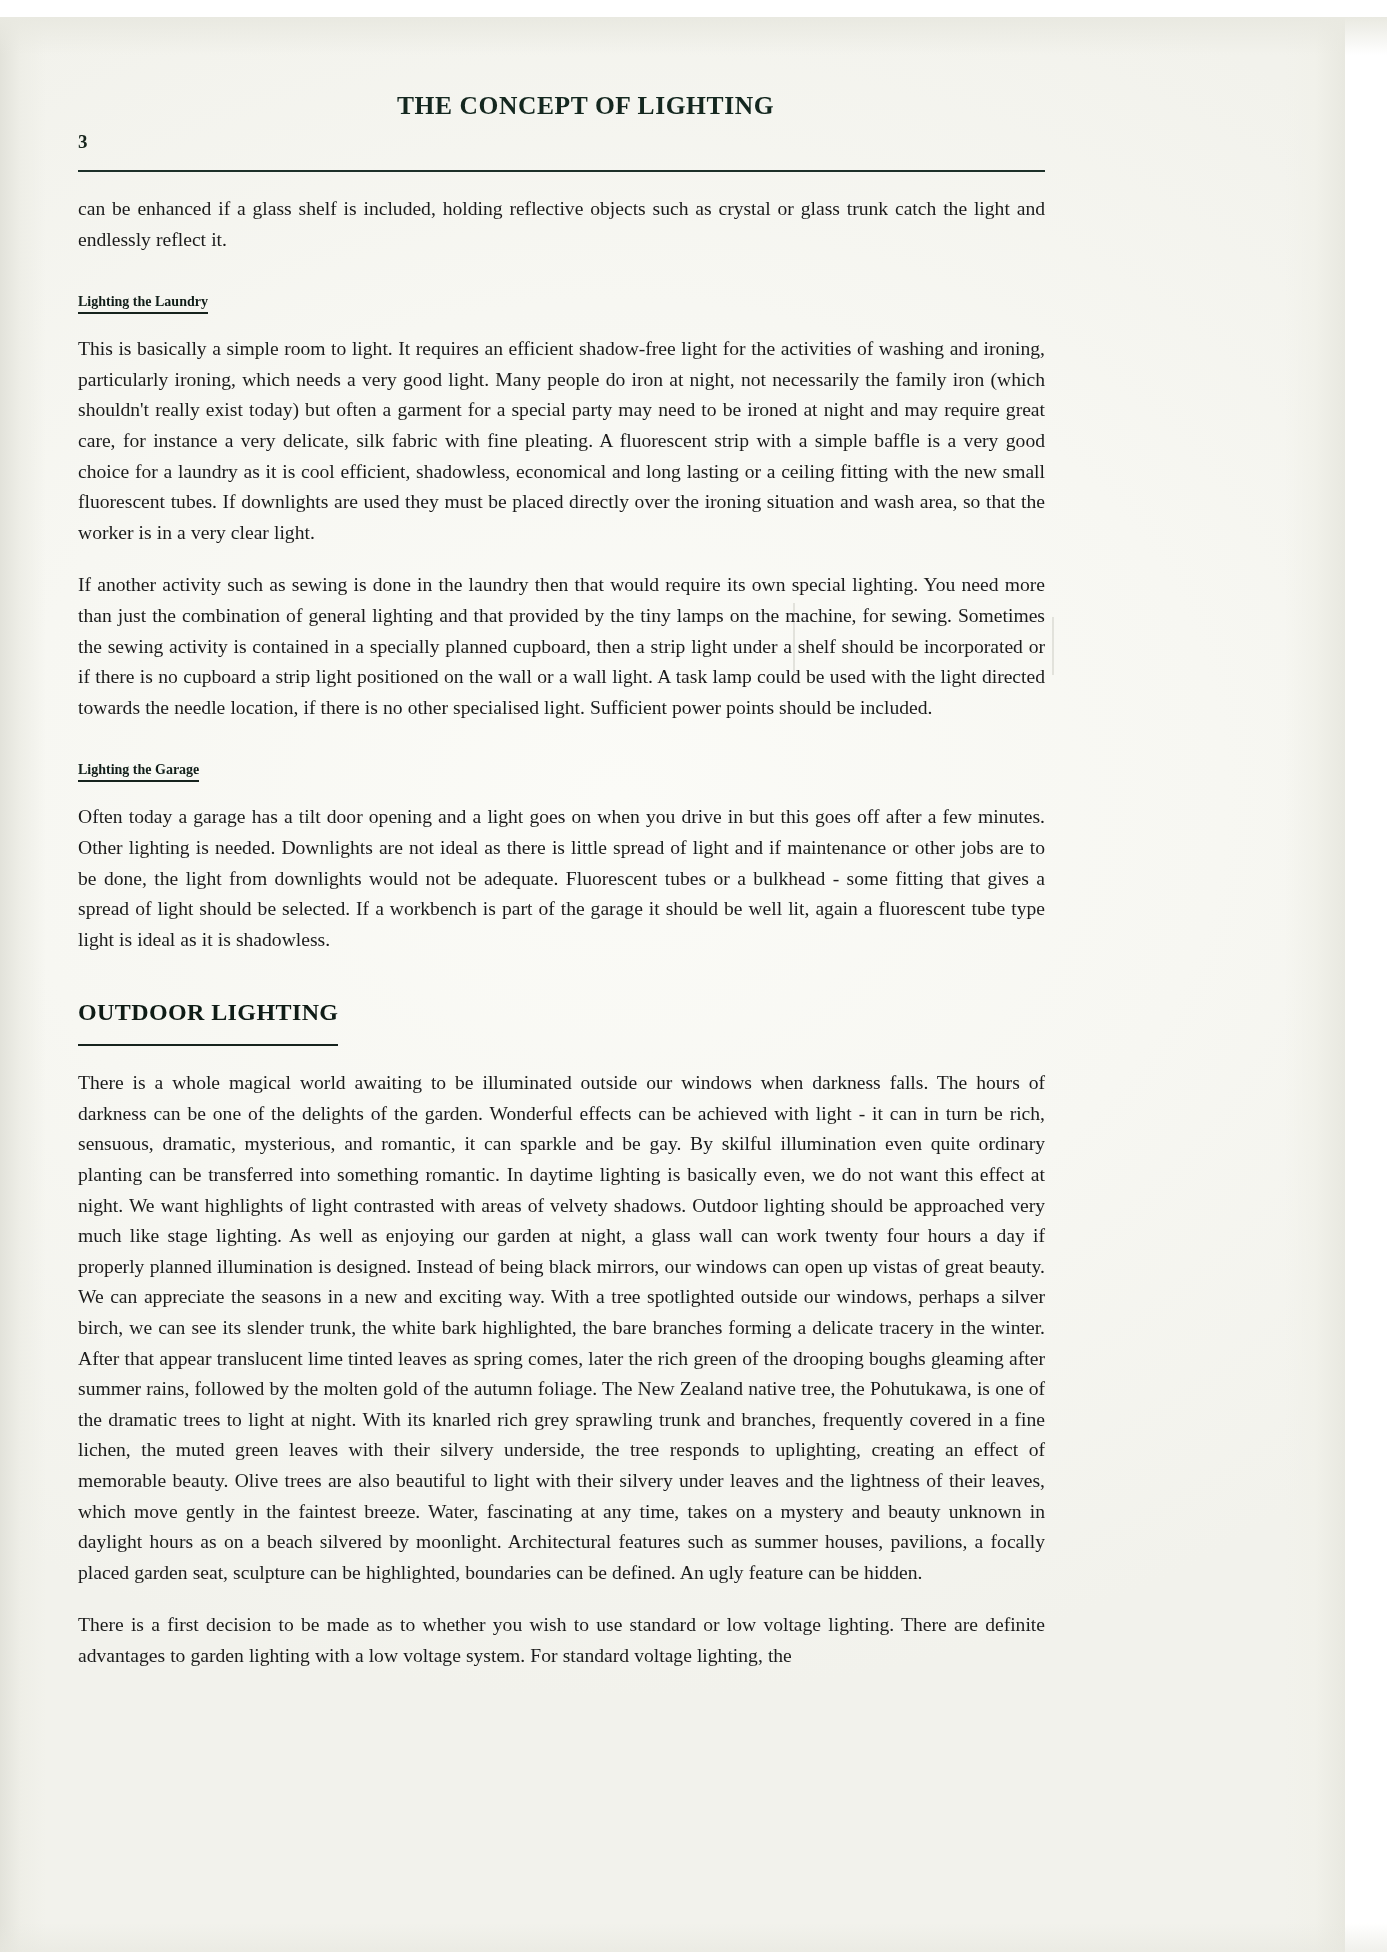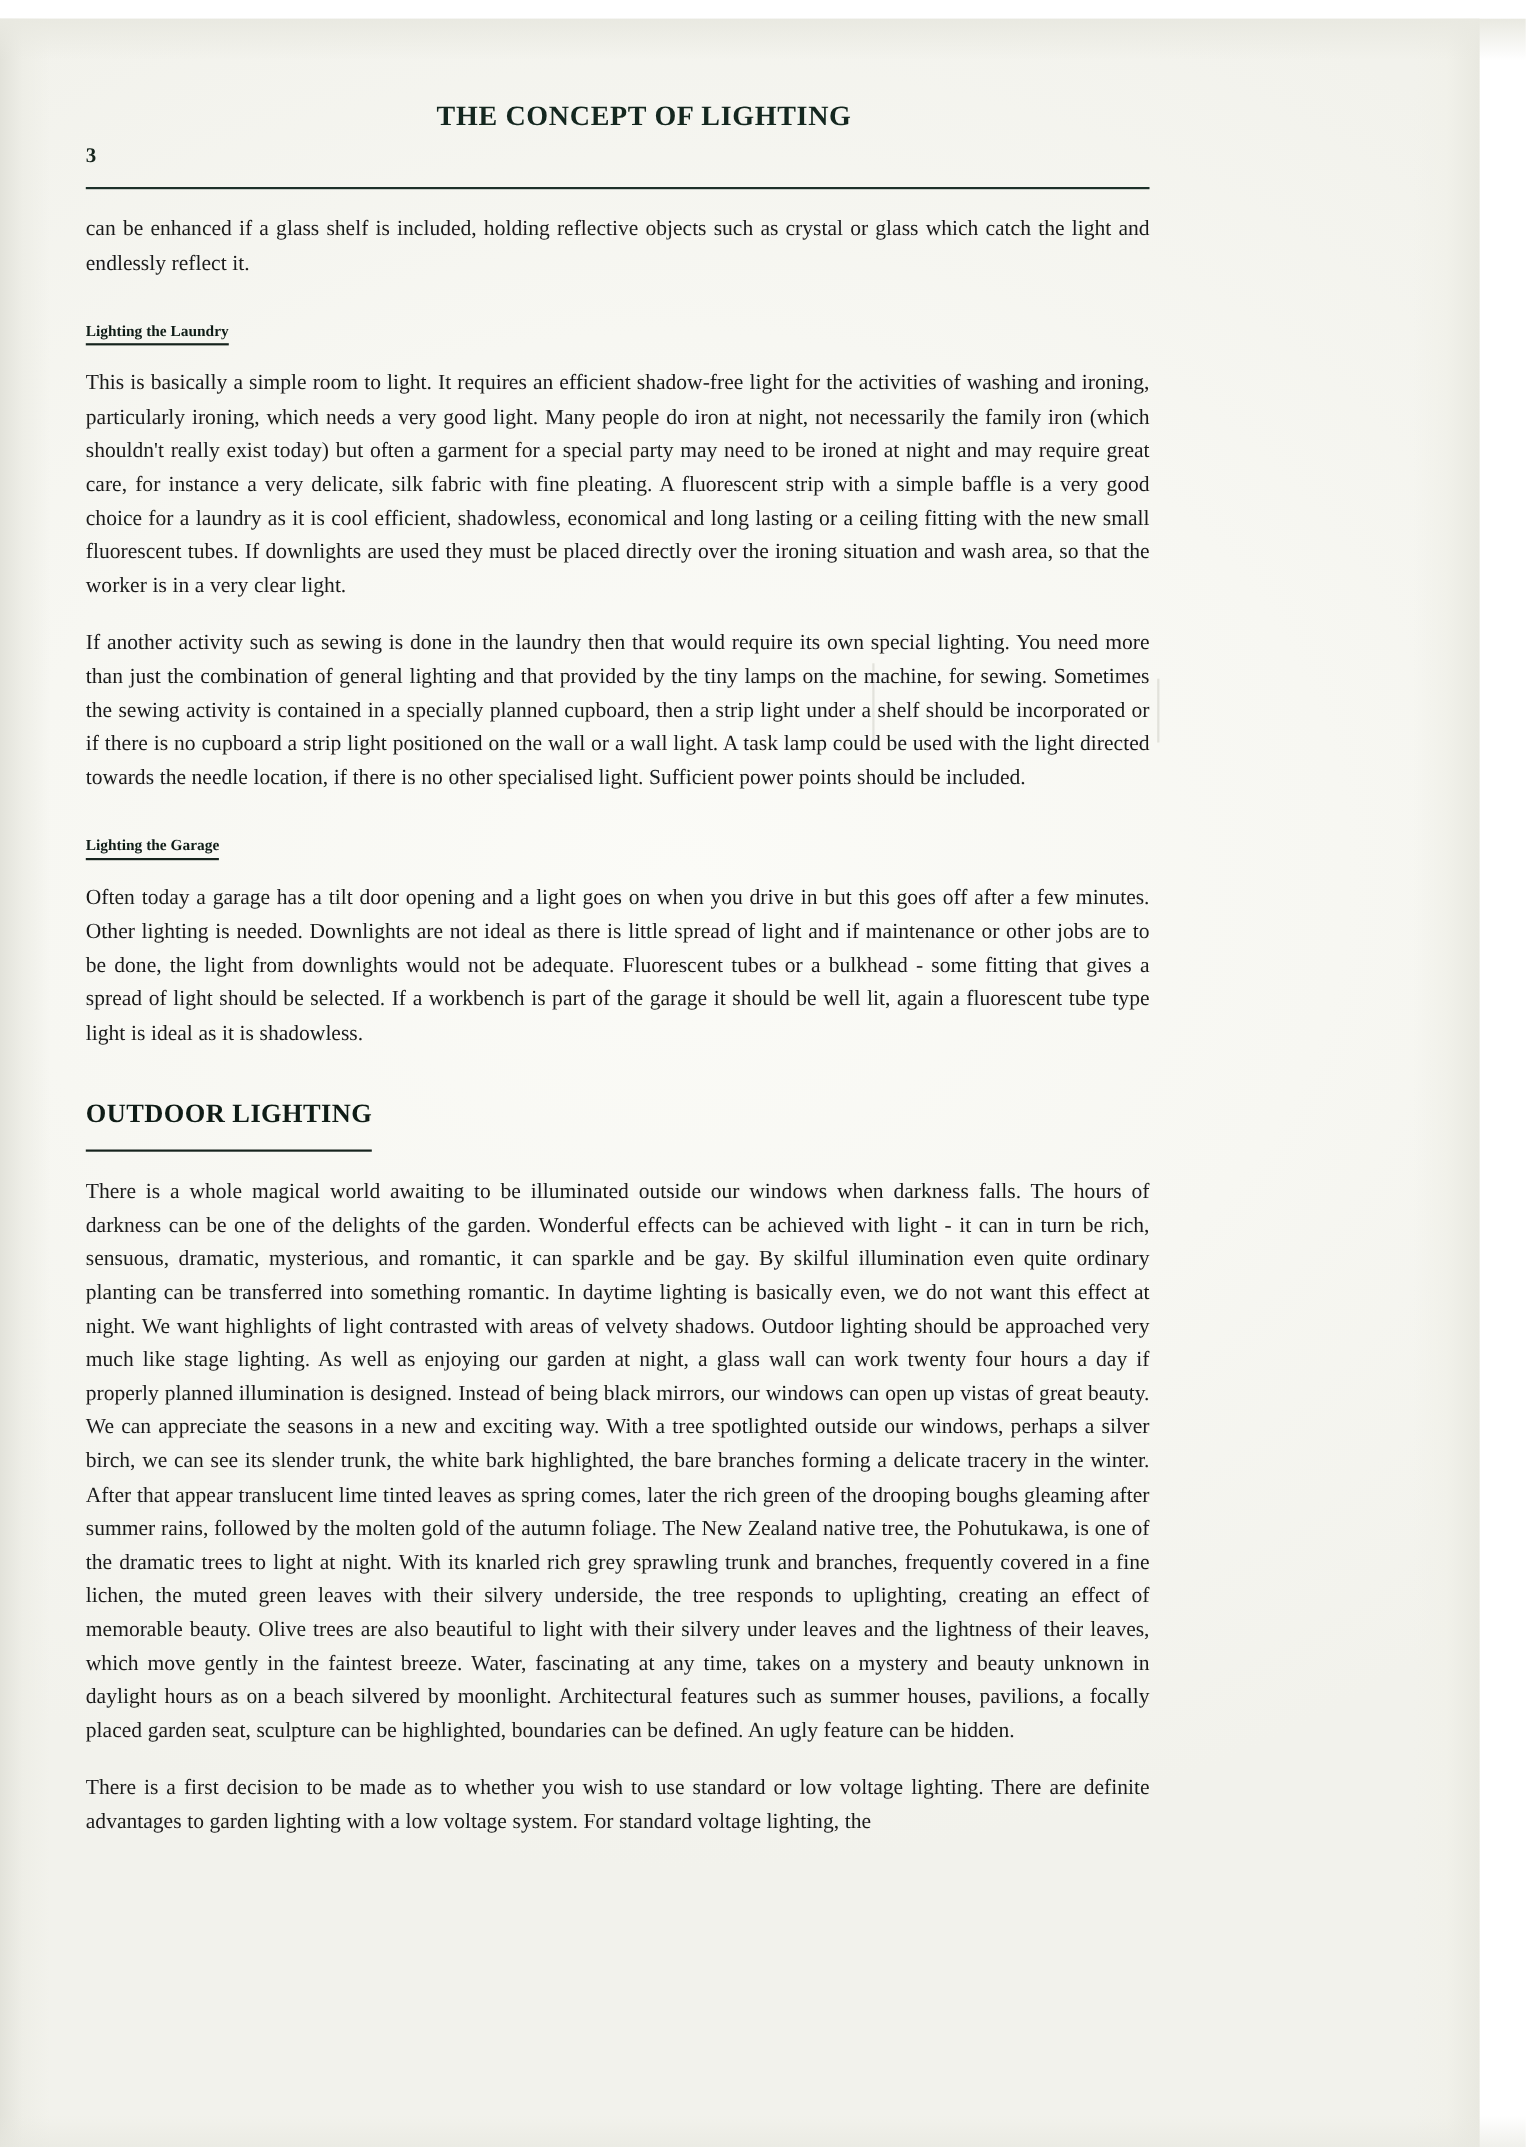--- a/index.html
+++ b/index.html
@@ -162,21 +162,21 @@
   <div class="content">
 
     <div class="page-header">
       <div class="header-title">THE CONCEPT OF LIGHTING</div>
       <div class="page-number">3</div>
     </div>
     <div class="header-rule"></div>
 
     <div class="body-text">
 
-      <p class="para">can be enhanced if a glass shelf is included, holding reflective objects such as crystal or glass which catch the light and endlessly reflect it.</p>
+      <p class="para">can be enhanced if a glass shelf is included, holding reflective objects such as crystal or glass trunk catch the light and endlessly reflect it.</p>
 
       <div class="spacer-before-heading"></div>
       <h2 class="heading-wrap">
         <span>Lighting the Laundry</span>
       </h2>
 
       <p class="para">This is basically a simple room to light.  It requires an efficient shadow-free light for the activities of washing and ironing, particularly ironing, which needs a very good light.  Many people do iron at night, not necessarily the family iron (which shouldn't really exist today) but often a garment for a special party may need to be ironed at night and may require great care, for instance a very delicate, silk fabric with fine pleating. A fluorescent strip with a simple baffle is a very good choice for a laundry as it is cool efficient, shadowless, economical and long lasting or a ceiling fitting with the new small fluorescent tubes.  If downlights are used they must be placed directly over the ironing situation and wash area, so that the worker is in a very clear light.</p>
 
       <p class="para">If another activity such as sewing is done in the laundry then that would require its own special lighting. You need more than just the combination of general lighting and that provided by the tiny lamps on the machine, for sewing.  Sometimes the sewing activity is contained in a specially planned cupboard, then a strip light under a shelf should be incorporated or if there is no cupboard a strip light positioned on the wall or a wall light. A task lamp could be used with the light directed towards the needle location, if there is no other specialised light. Sufficient power points should be included.</p>
 

